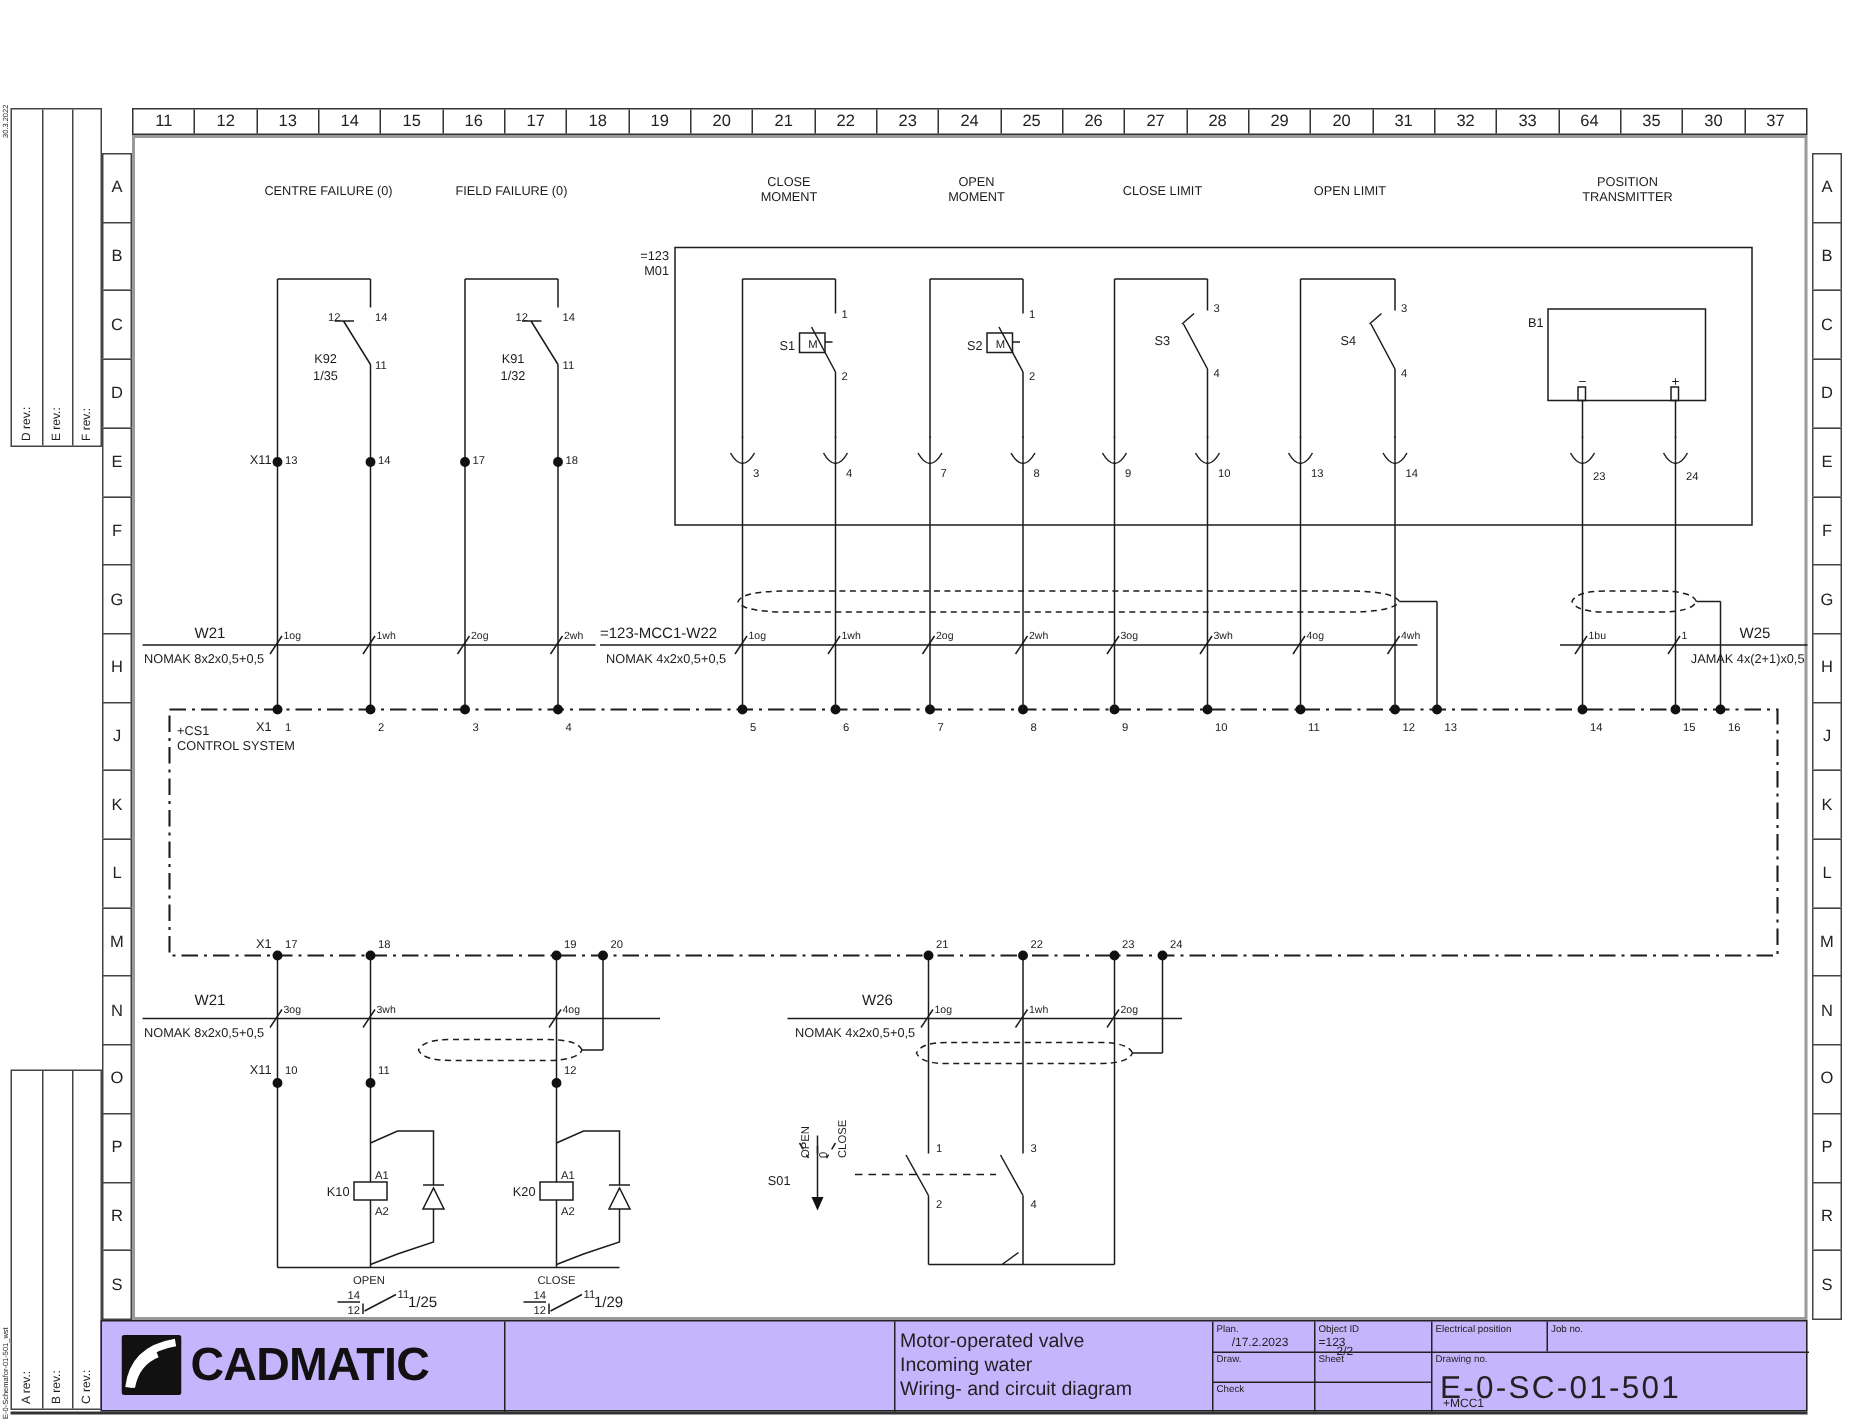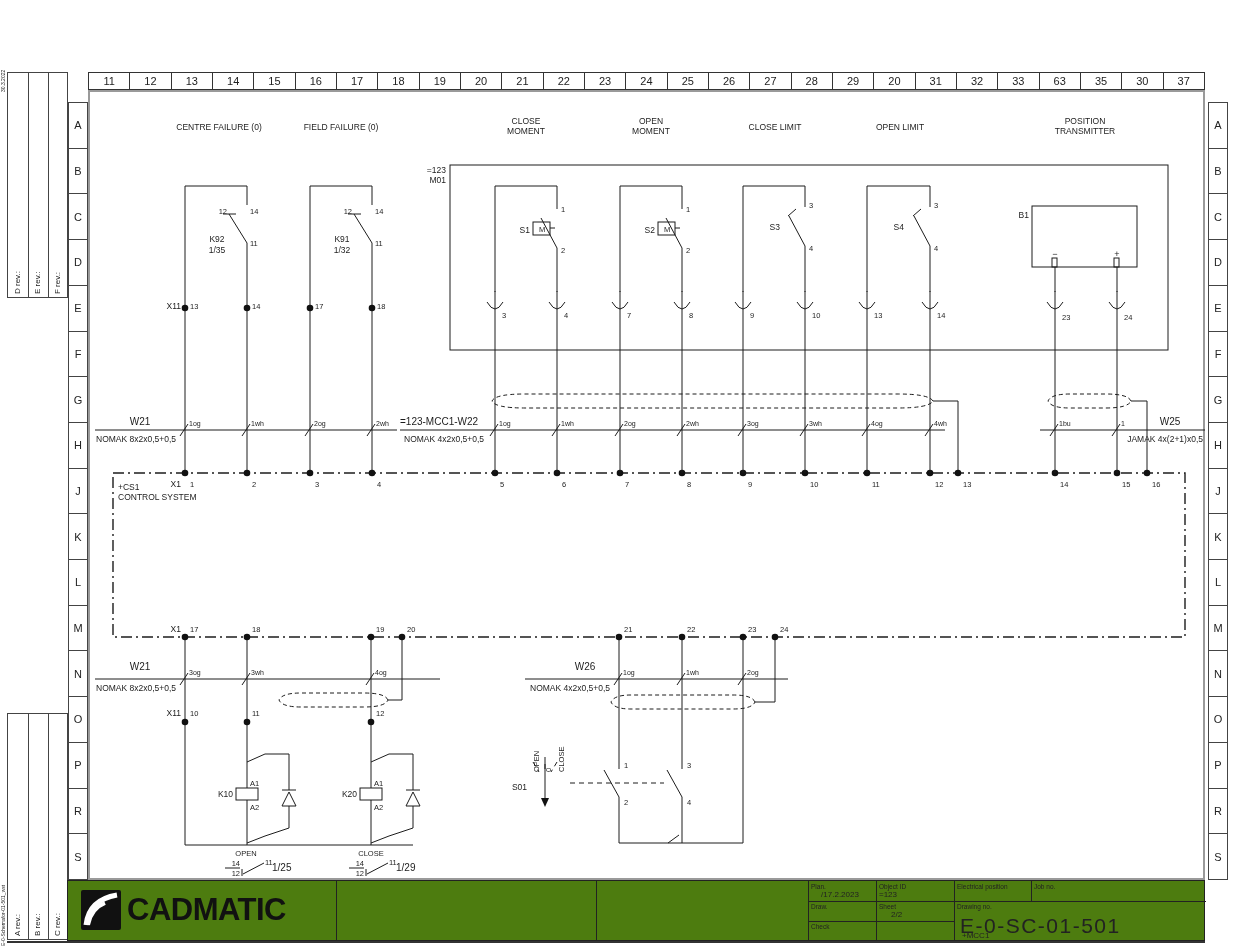--- a/index.html
+++ b/index.html
@@ -12,21 +12,21 @@
   .rcell:first-child{border-left:none;}
   .lettercol{position:absolute;width:20px;display:flex;flex-direction:column;}
   .lcell{flex:1;border:1px solid #444;margin-top:-1px;box-sizing:border-box;display:flex;
          align-items:center;justify-content:center;font-size:11px;color:#222;background:#fff;}
   #main-border{position:absolute;left:88px;top:90px;width:1117px;height:790px;
                border:2px solid #9a9a9a;box-sizing:border-box;}
   .revbox{position:absolute;left:7px;width:61px;border:1px solid #444;box-sizing:border-box;background:#fff;}
   .revline{position:absolute;top:0;width:1px;height:100%;background:#444;}
   
   #titleblock{position:absolute;left:67px;top:880px;width:1138px;height:61px;
-              border:1px solid #222;box-sizing:border-box;background:#4d7c0f;}
+              border:1px solid #222;box-sizing:border-box;background:#c4b5fd;}
   .tb-v{position:absolute;top:0;width:1px;background:#222;}
   .tb-h{position:absolute;height:1px;background:#222;}
   .tb-label{position:absolute;font-size:6.5px;color:#222;}
   .tb-value{position:absolute;font-size:8px;color:#222;}
   #drawing-no-value{position:absolute;font-size:21px;letter-spacing:1.5px;color:#222;}
   #desc{position:absolute;left:532px;top:5px;font-size:13px;line-height:16px;color:#222;}
   #logo{position:absolute;left:13px;top:9px;display:flex;align-items:center;}
   #logo-text{font-size:31px;font-weight:800;letter-spacing:-0.5px;color:#111;margin-left:6px;}
   #bottom-edge{position:absolute;left:7px;top:941px;width:1198px;height:2px;background:#333;}
   
@@ -59,21 +59,21 @@
       <div class="rcell">24</div>
       <div class="rcell">25</div>
       <div class="rcell">26</div>
       <div class="rcell">27</div>
       <div class="rcell">28</div>
       <div class="rcell">29</div>
       <div class="rcell">20</div>
       <div class="rcell">31</div>
       <div class="rcell">32</div>
       <div class="rcell">33</div>
-      <div class="rcell">63</div>
+      <div class="rcell">64</div>
       <div class="rcell">35</div>
       <div class="rcell">30</div>
       <div class="rcell">37</div>
     </div>
   <div id="main-border"></div>
   <div class="lettercol" style="left:68px;top:103px;height:777px;" id="letters-left">
       <div class="lcell">A</div>
       <div class="lcell">B</div>
       <div class="lcell">C</div>
       <div class="lcell">D</div>
@@ -423,30 +423,35 @@
 
     <div id="logo">
       <svg width="40" height="40" viewBox="0 0 40 40">
         <rect width="40" height="40" rx="2" fill="#111"></rect>
         <path d="M5,35 C7,17 18,8 36,5" stroke="#fff" stroke-width="5" fill="none"></path>
         <path d="M7,35 C9,24 14,17 24,13" stroke="#fff" stroke-width="4" fill="none"></path>
       </svg>
       <span id="logo-text">CADMATIC</span>
     </div>
 
+    <div id="desc">
+        <div>Motor-operated valve</div>
+        <div>Incoming water</div>
+        <div>Wiring- and circuit diagram</div>
+      </div>
 
     <span class="tb-label" style="left:743px;top:2px;">Plan.</span>
     <span class="tb-value" style="left:740px;top:9px;width:64px;text-align:center;">/17.2.2023</span>
     <span class="tb-label" style="left:811px;top:2px;">Object ID</span>
     <span class="tb-value" style="left:811px;top:9px;">=123</span>
     <span class="tb-label" style="left:889px;top:2px;">Electrical position</span>
     <span class="tb-value" style="left:894px;top:9px;margin-top:41px;">+MCC1</span>
     <span class="tb-label" style="left:966px;top:2px;">Job no.</span>
     <span class="tb-label" style="left:743px;top:22px;">Draw.</span>
     <span class="tb-label" style="left:811px;top:22px;">Sheet</span>
-    <span class="tb-value" style="left:823px;top:29px;">2/2</span>
+    <span class="tb-value" style="left:823px;top:15px;">2/2</span>
     <span class="tb-label" style="left:743px;top:42px;">Check</span>
     <span class="tb-label" style="left:889px;top:22px;">Drawing no.</span>
     <span id="drawing-no-value" style="left:892px;top:33px;">E-0-SC-01-501</span>
   </div>
   <div id="bottom-edge"></div>
 
 </div>
 
 </body></html>

